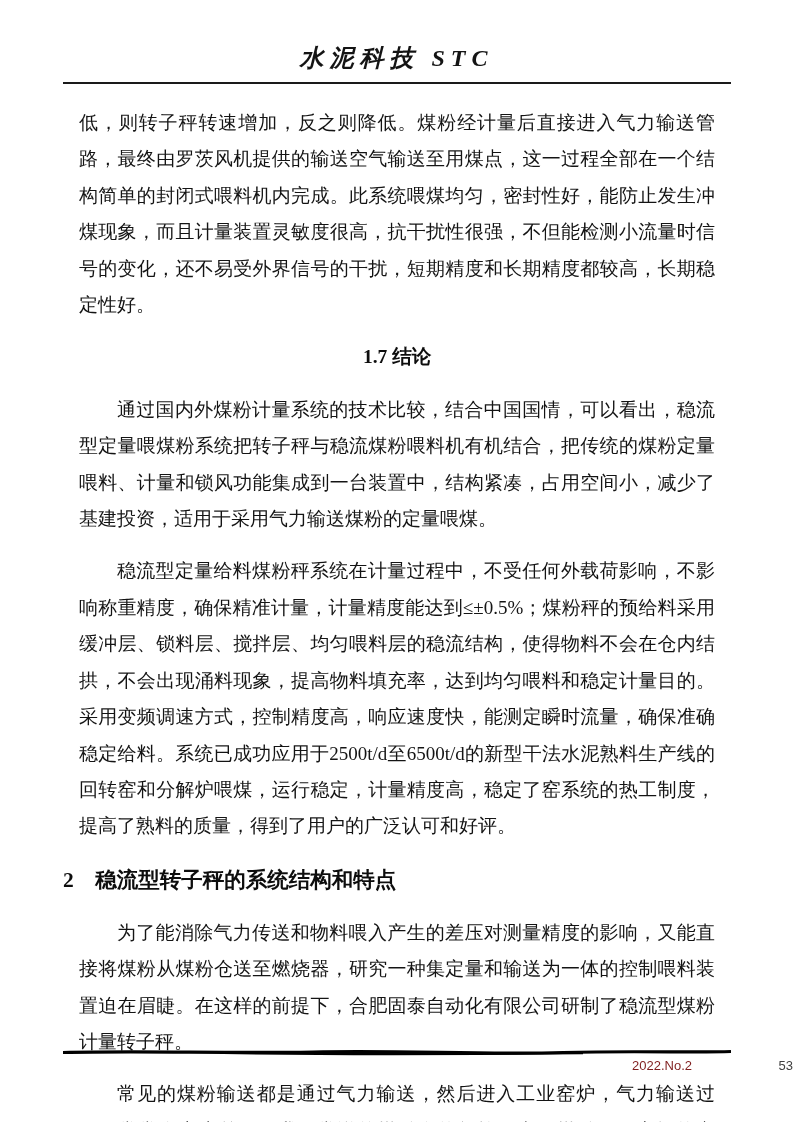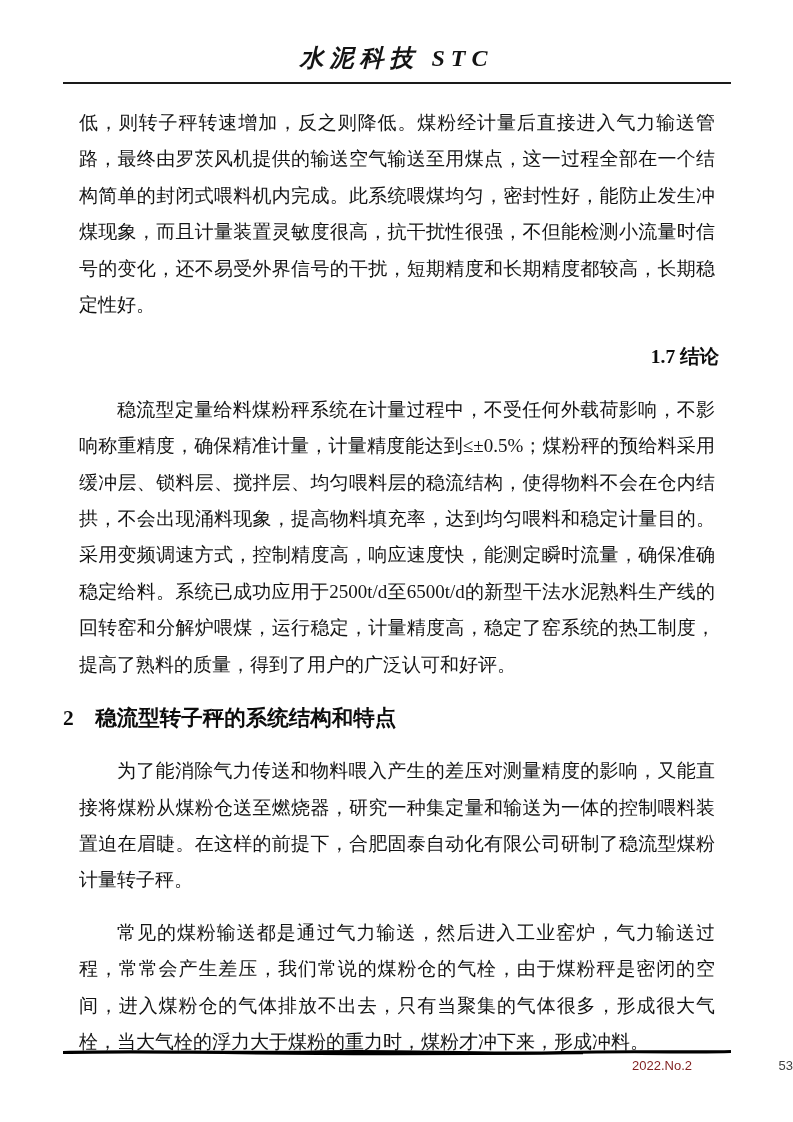--- a/index.html
+++ b/index.html
@@ -43,25 +43,25 @@
     line-height: 36.4px;
     text-align: justify;
     color: #141414;
   }
   .body-text p {
     margin: 16px;
     text-indent: 2em;
   }
   .body-text p.no-indent { text-indent: 0; }
   .heading-sub {
-    margin: 12px;
+    margin: 0;
     font-size: 19.5px;
     font-weight: bold;
     line-height: 36.4px;
-    text-align: right;
+    text-align: center;
     color: #0d0d0d;
   }
   .heading-main {
     margin: 3px 0 16px 0;
     font-size: 21.5px;
     font-weight: bold;
     line-height: 38px;
     text-align: left;
     color: #0d0d0d;
   }
@@ -98,20 +98,21 @@
 
   <div class="journal-title">水泥科技 STC</div>
 
   <div class="header-rule"></div>
 
   <main class="body-text">
     <p class="no-indent">低，则转子秤转速增加，反之则降低。煤粉经计量后直接进入气力输送管路，最终由罗茨风机提供的输送空气输送至用煤点，这一过程全部在一个结构简单的封闭式喂料机内完成。此系统喂煤均匀，密封性好，能防止发生冲煤现象，而且计量装置灵敏度很高，抗干扰性很强，不但能检测小流量时信号的变化，还不易受外界信号的干扰，短期精度和长期精度都较高，长期稳定性好。</p>
 
     <h3 class="heading-sub">1.7 结论</h3>
 
+    <p>通过国内外煤粉计量系统的技术比较，结合中国国情，可以看出，稳流型定量喂煤粉系统把转子秤与稳流煤粉喂料机有机结合，把传统的煤粉定量喂料、计量和锁风功能集成到一台装置中，结构紧凑，占用空间小，减少了基建投资，适用于采用气力输送煤粉的定量喂煤。</p>
 
     <p>稳流型定量给料煤粉秤系统在计量过程中，不受任何外载荷影响，不影响称重精度，确保精准计量，计量精度能达到≤±0.5%；煤粉秤的预给料采用缓冲层、锁料层、搅拌层、均匀喂料层的稳流结构，使得物料不会在仓内结拱，不会出现涌料现象，提高物料填充率，达到均匀喂料和稳定计量目的。采用变频调速方式，控制精度高，响应速度快，能测定瞬时流量，确保准确稳定给料。系统已成功应用于2500t/d至6500t/d的新型干法水泥熟料生产线的回转窑和分解炉喂煤，运行稳定，计量精度高，稳定了窑系统的热工制度，提高了熟料的质量，得到了用户的广泛认可和好评。</p>
 
     <h2 class="heading-main">2　稳流型转子秤的系统结构和特点</h2>
 
     <p>为了能消除气力传送和物料喂入产生的差压对测量精度的影响，又能直接将煤粉从煤粉仓送至燃烧器，研究一种集定量和输送为一体的控制喂料装置迫在眉睫。在这样的前提下，合肥固泰自动化有限公司研制了稳流型煤粉计量转子秤。</p>
 
     <p>常见的煤粉输送都是通过气力输送，然后进入工业窑炉，气力输送过程，常常会产生差压，我们常说的煤粉仓的气栓，由于煤粉秤是密闭的空间，进入煤粉仓的气体排放不出去，只有当聚集的气体很多，形成很大气栓，当大气栓的浮力大于煤粉的重力时，煤粉才冲下来，形成冲料。</p>
   </main>
 

